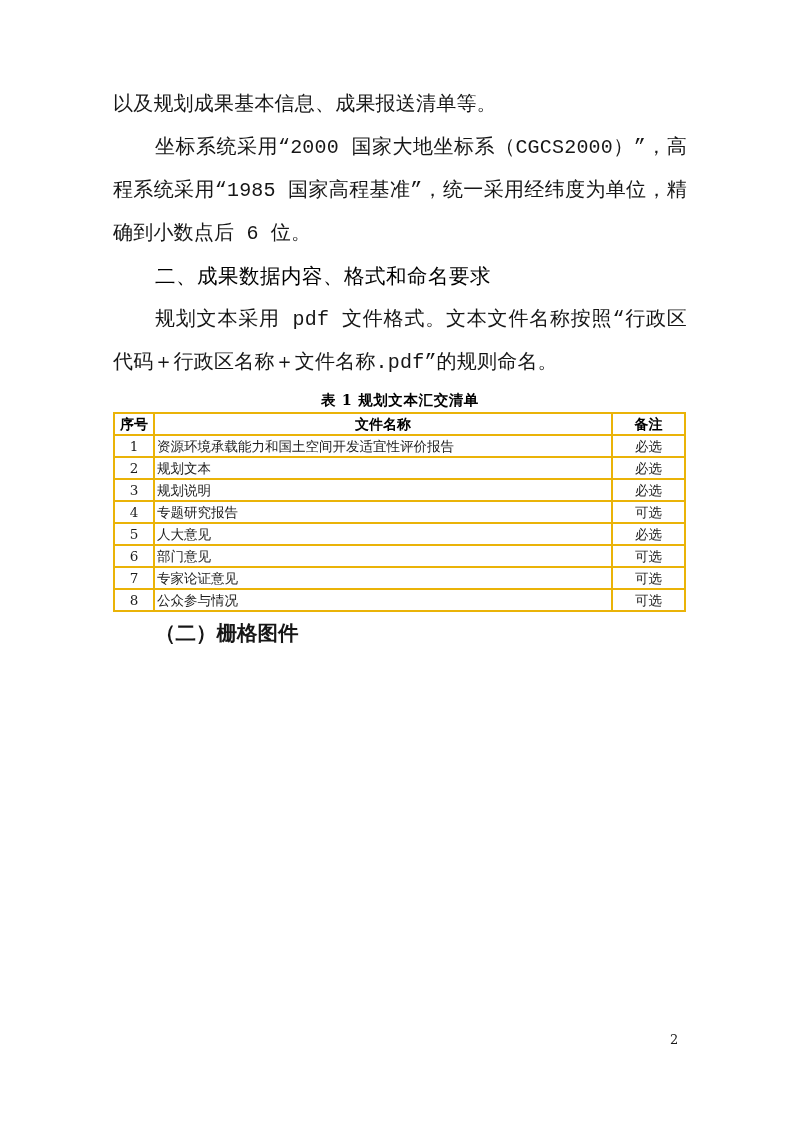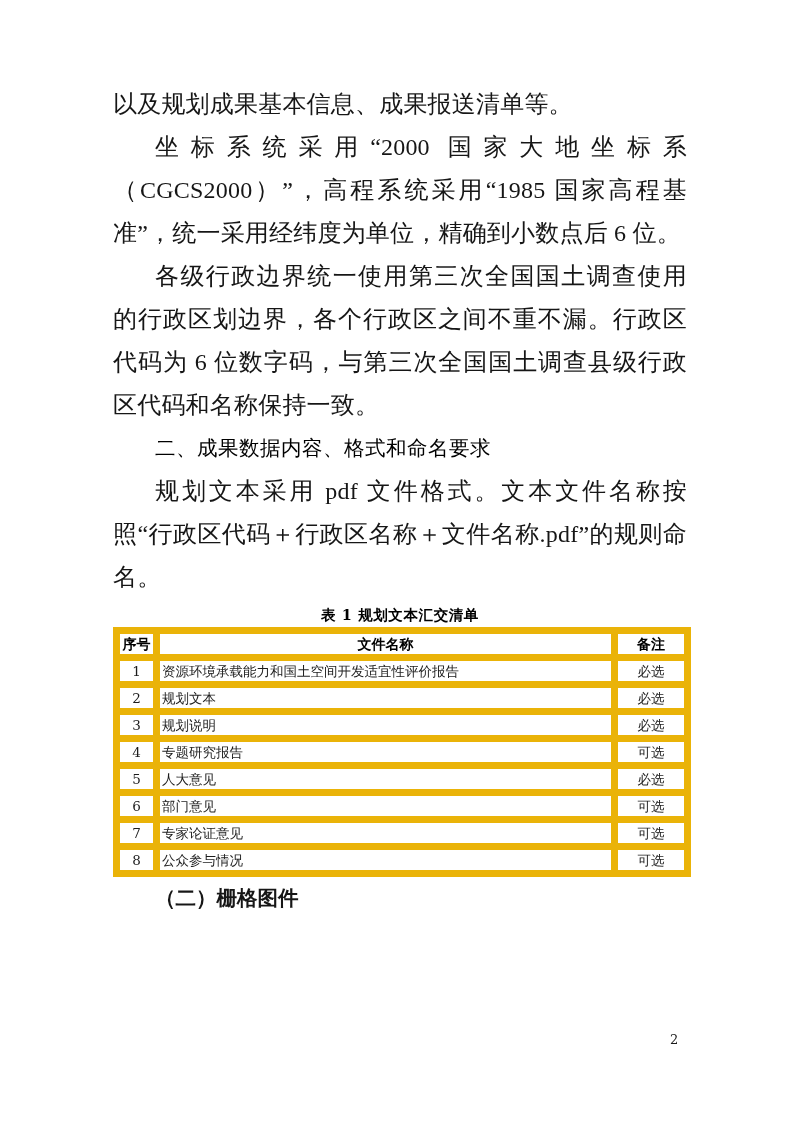--- a/index.html
+++ b/index.html
@@ -20,22 +20,22 @@
     box-sizing: border-box;
   }
   .content {
     position: absolute;
     left: 113px;
     top: 83px;
     width: 574px;
   }
   
   .para {
-    font-family: Liberation Serif, serif;
-    font-size: 24px;
+    font-family: Liberation Mono, monospace;
+    font-size: 20px;
     line-height: 43px;
     text-align: justify;
     text-justify: inter-ideograph;
     margin: 0;
     letter-spacing: 0.2px;
     color: #161616;
   }
   .para.indent {
     text-indent: 42px;
   }
@@ -77,21 +77,21 @@
   }
   table.doc-table {
     border-collapse: collapse;
     width: 571px;
     margin: 0;
     table-layout: fixed;
     font-family: "DejaVu Serif", "Liberation Serif", serif;
   }
   table.doc-table td,
   table.doc-table th {
-    border: 7px solid #eab308;
+    border: 2px solid #eab308;
     height: 21px;
     padding: 0 2px;
     font-size: 13.5px;
     font-weight: normal;
     line-height: 20px;
     vertical-align: middle;
     color: #1c1c1c;
     box-sizing: border-box;
   }
   table.doc-table th {
@@ -125,21 +125,20 @@
 <body>
 
 <div class="page">
 
   <div class="content">
 
     <p class="para noindent">以及规划成果基本信息、成果报送清单等。</p>
 
     <p class="para indent">坐标系统采用“2000 国家大地坐标系（CGCS2000）”，高程系统采用“1985 国家高程基准”，统一采用经纬度为单位，精确到小数点后 6 位。</p>
 
-    <p class="para indent">各级行政边界统一使用第三次全国国土调查使用的行政区划边界，各个行政区之间不重不漏。行政区代码为 6 位数字码，与第三次全国国土调查县级行政区代码和名称保持一致。</p>
 
     <h2 class="h2">二、成果数据内容、格式和命名要求</h2>
 
 
     <p class="para indent">规划文本采用 pdf 文件格式。文本文件名称按照“行政区代码＋行政区名称＋文件名称.pdf”的规则命名。</p>
 
 
     <div class="table-block">
 
       <div class="table-caption">表 1   规划文本汇交清单</div>

